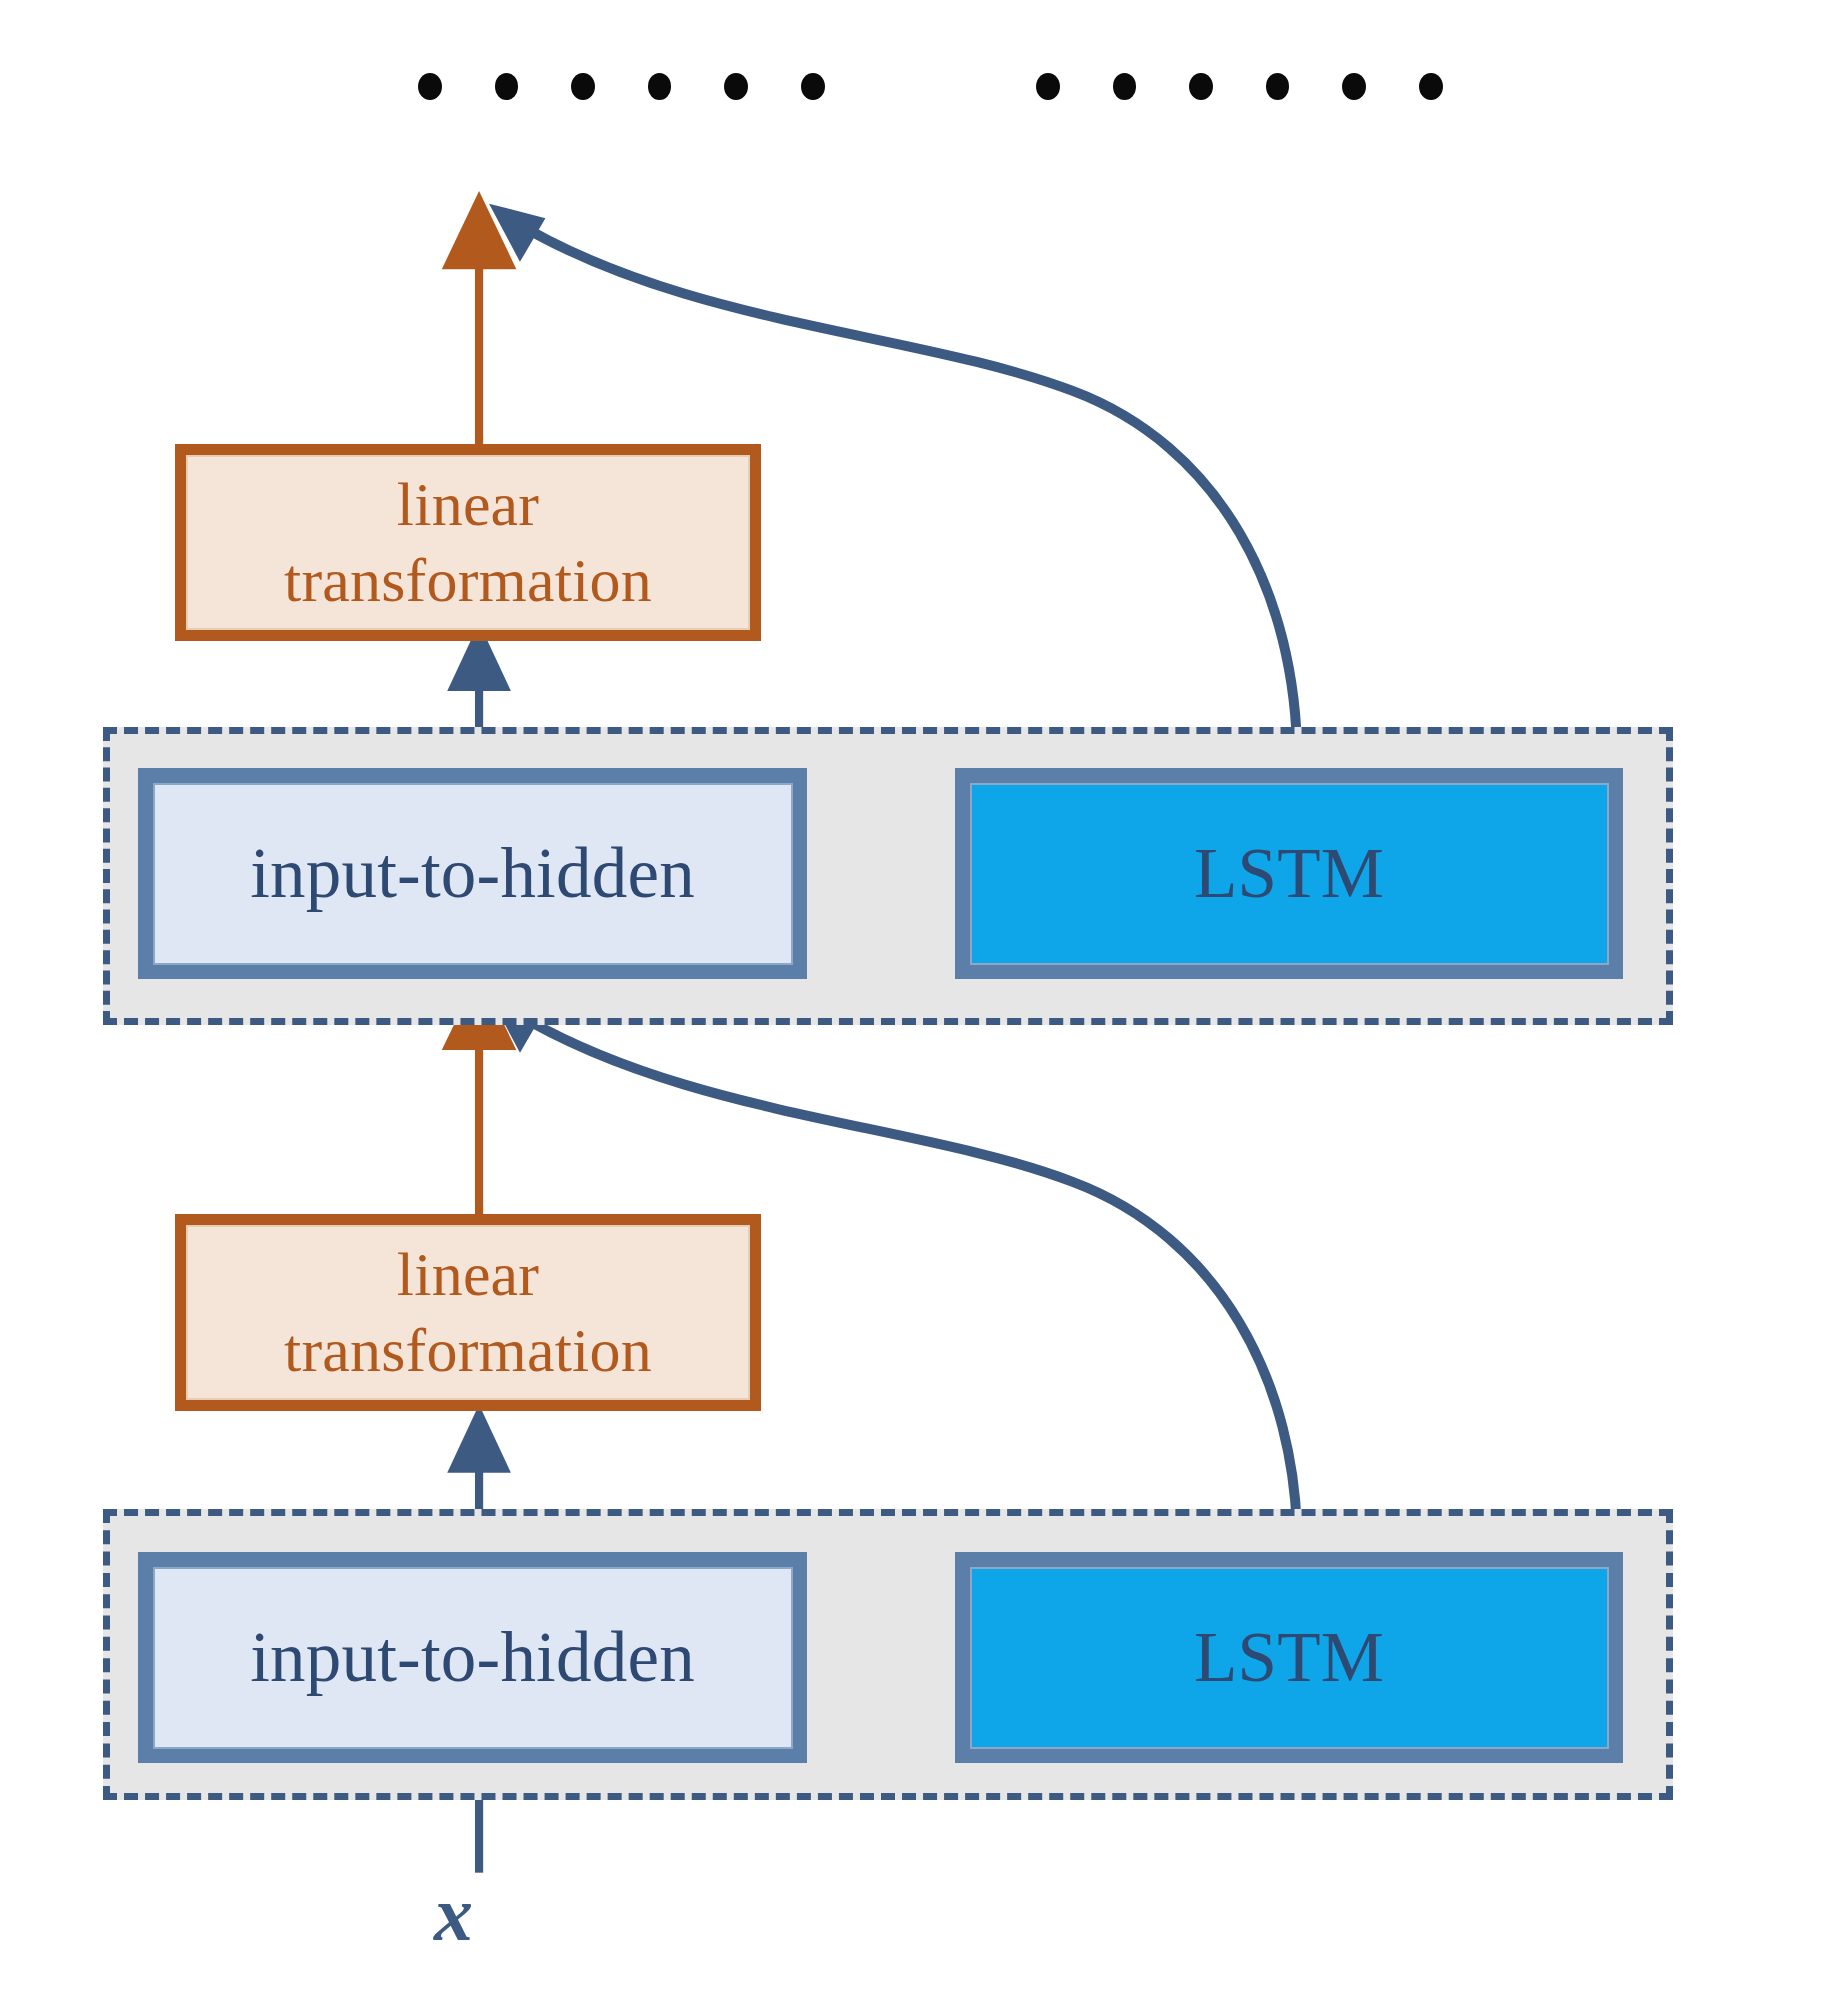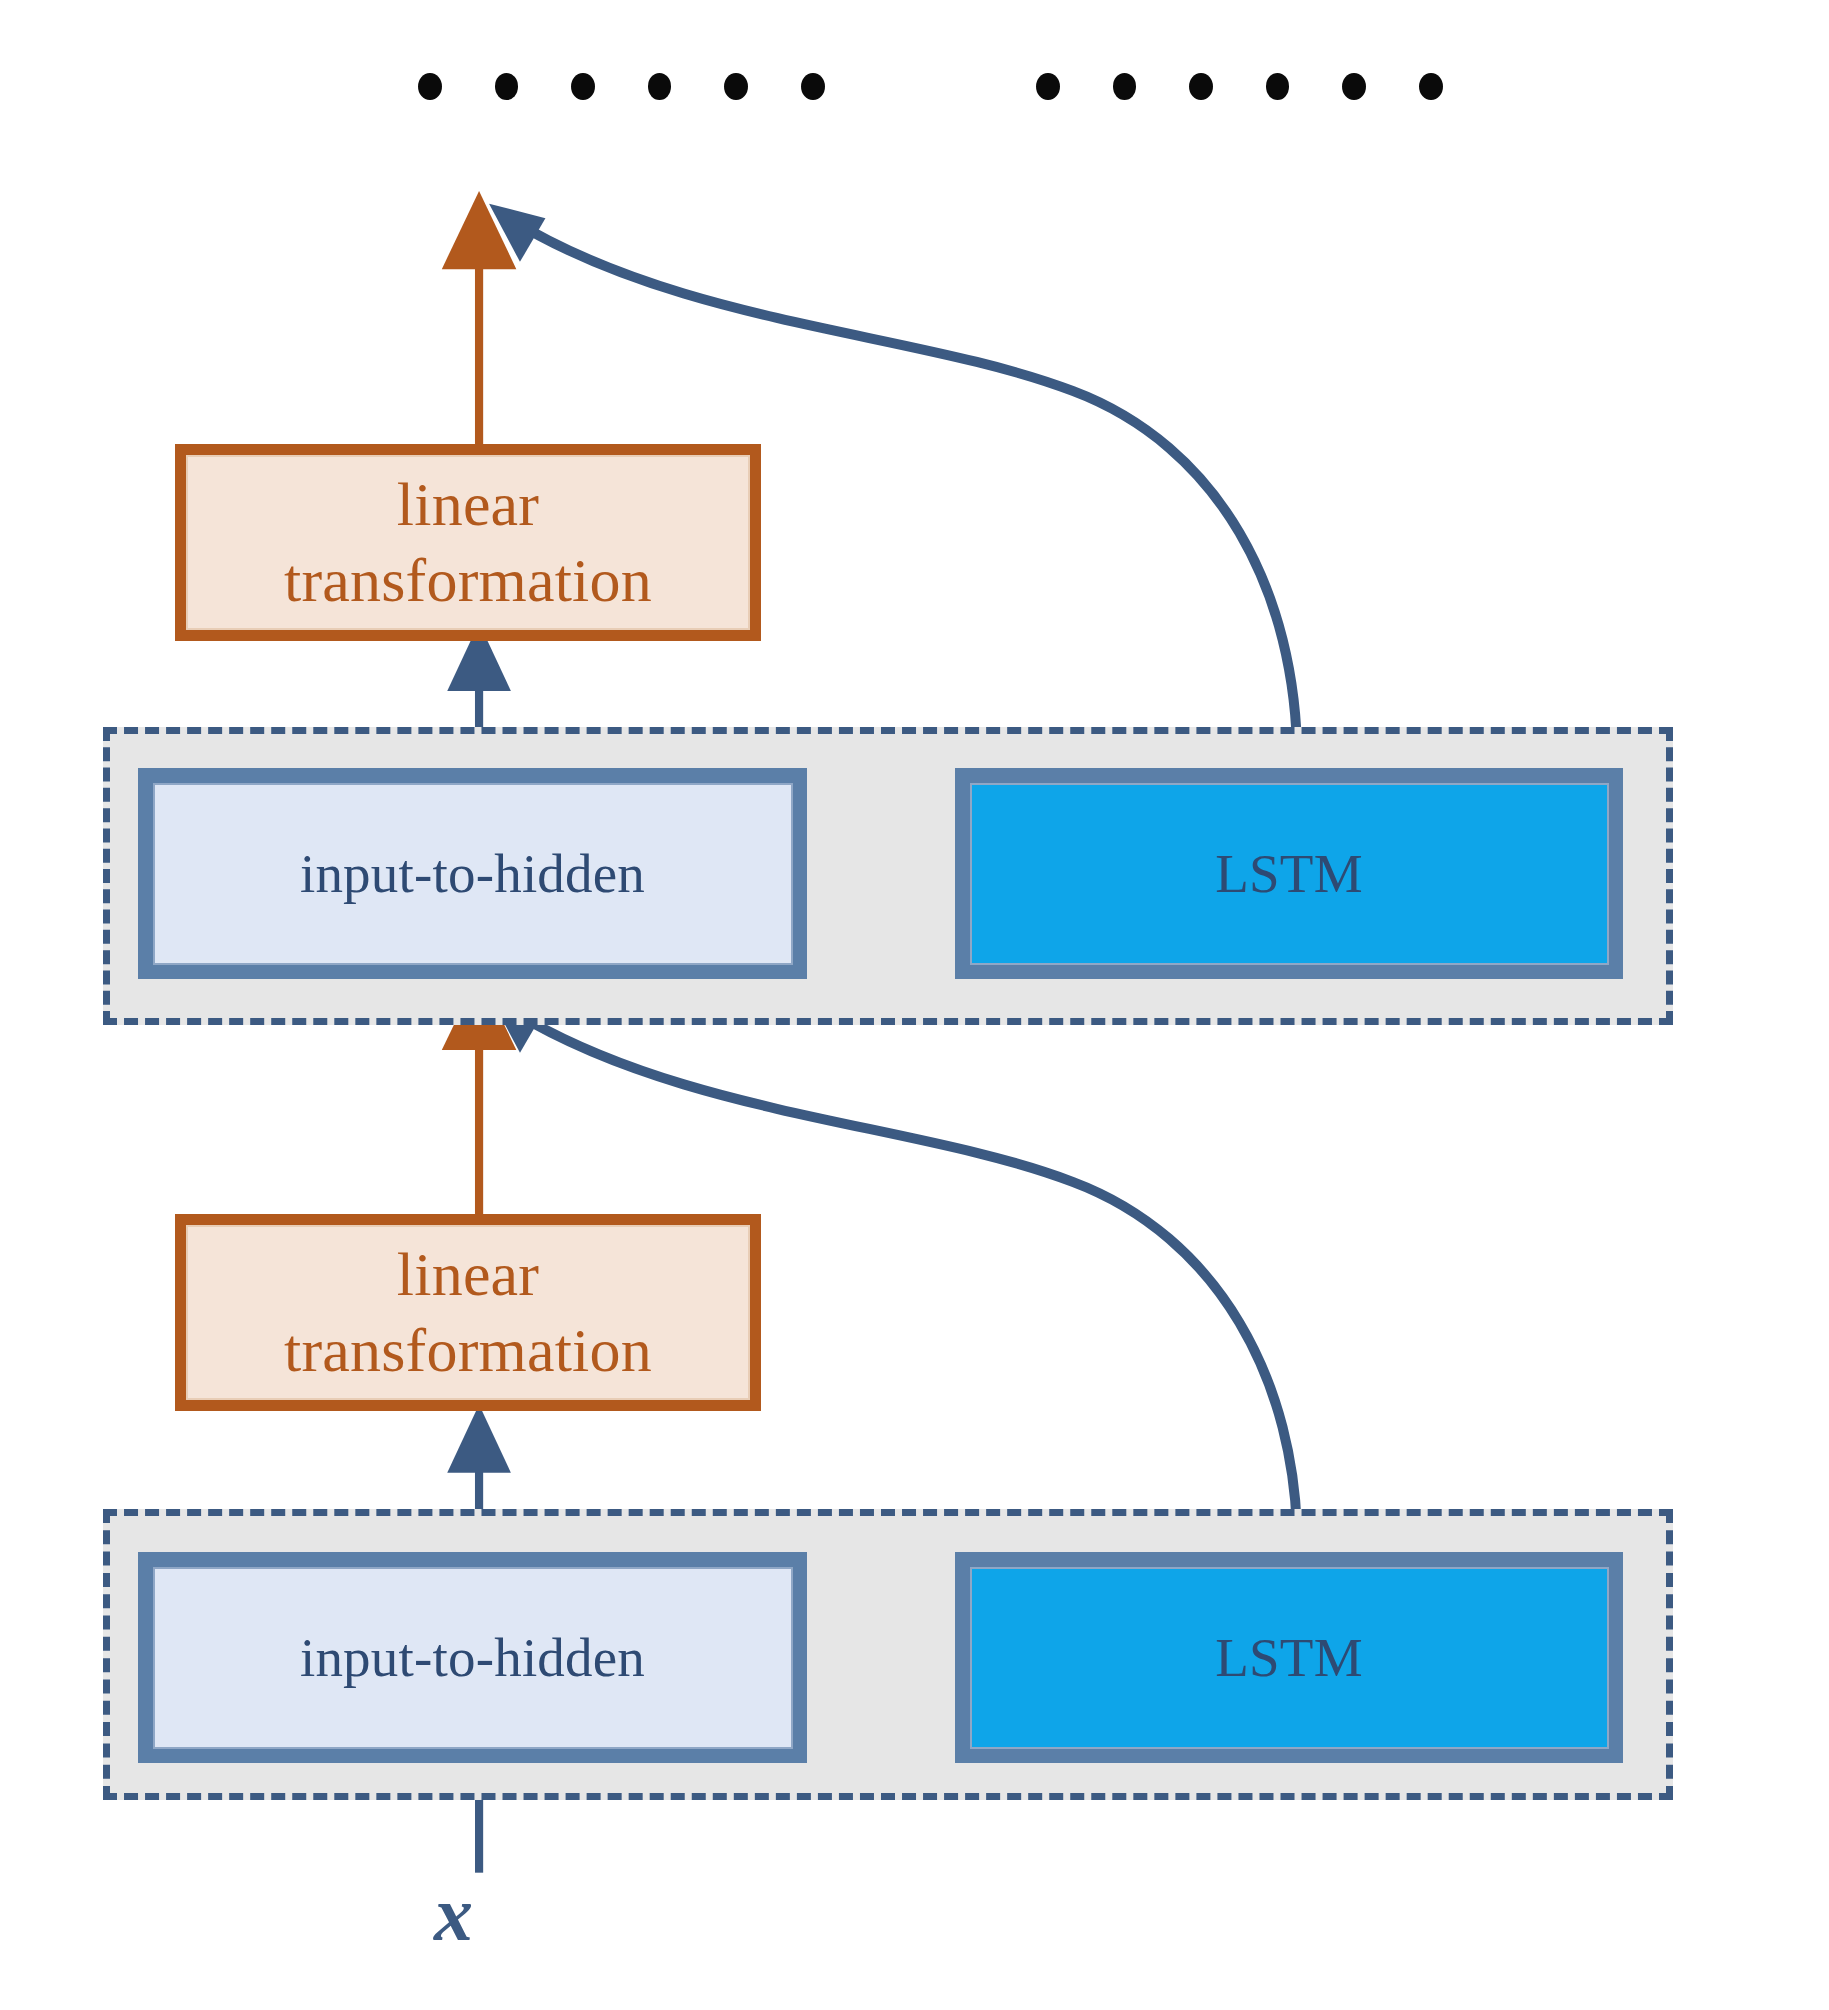--- a/index.html
+++ b/index.html
@@ -66,21 +66,21 @@
     padding: 5.5px;
   }
   .node.blue .inner {
     margin: 5.5px;
     border: 2.7px solid #8fa7c6;
   }
   .node.ith .inner { background: #dfe7f5; }
   .node.lstm .inner { background: #0ea5e9; }
   .node.blue .label {
     color: #2e4a73;
-    font-size: 55px;
+    font-size: 71px;
   }
 
   
   .node.orange {
     border: 11px solid #b2591d;
     background: #737373;
     padding: 3.6px;
   }
   .node.orange .inner {
     margin: 0;

